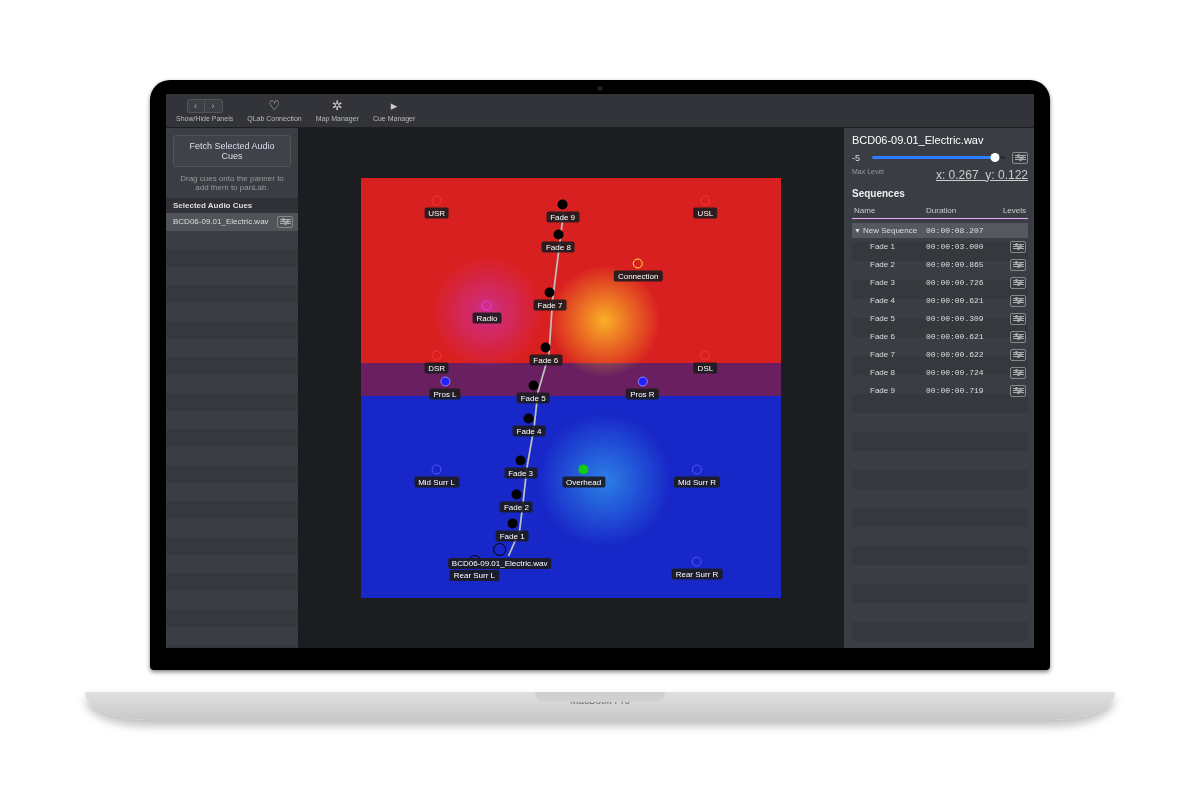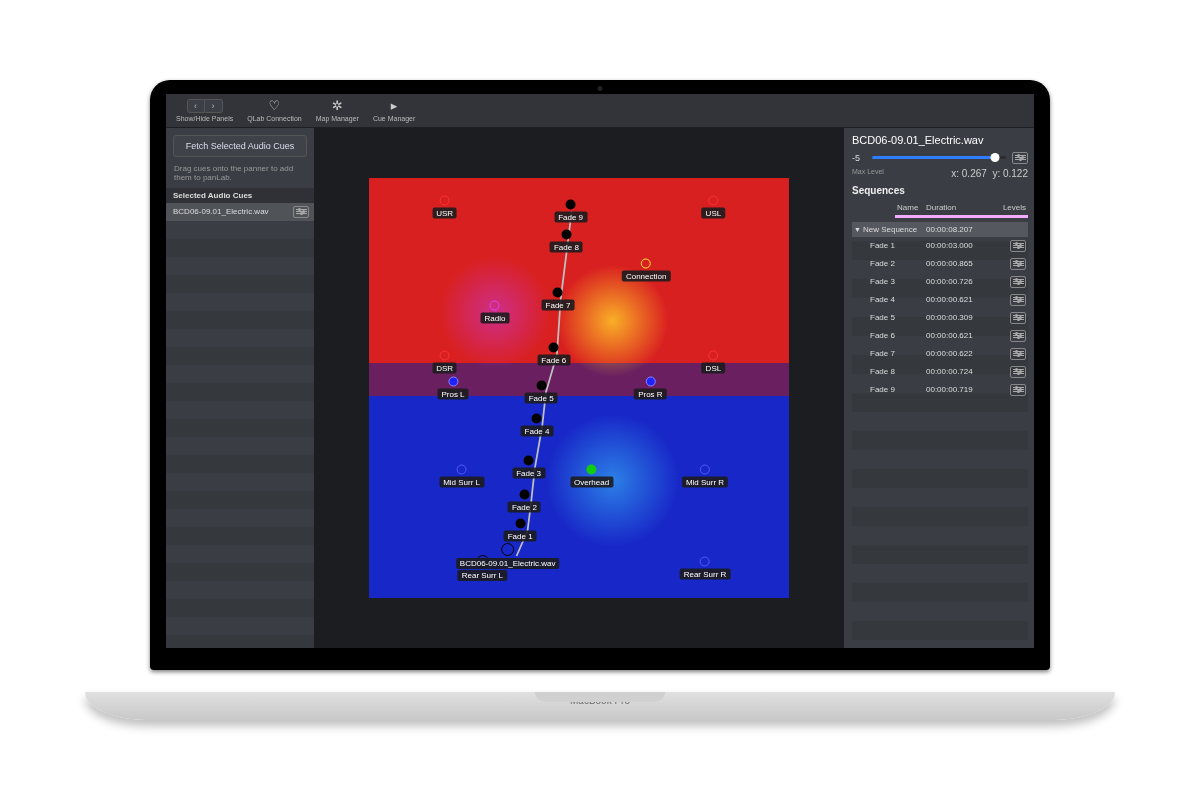--- a/index.html
+++ b/index.html
@@ -48,24 +48,24 @@
 .tool-icon { width:18px; height:14px; display:flex; align-items:center; justify-content:center;
   color:#ccc; font-size:13px; }
 .tool-label { font-size:7px; color:#bbb; }
 .chev-group { display:flex; }
 .chev-btn { width:18px; height:14px; border:1px solid #555; background:#3c3f45;
   display:flex; align-items:center; justify-content:center; color:#bbb; font-size:9px; }
 .chev-btn:first-child { border-radius:3px 0 0 3px; }
 .chev-btn:last-child { border-radius:0 3px 3px 0; border-left:none; }
 
 .main { flex:1; display:flex; min-height:0; }
-.sidebar-left { width:148px; background:#3a3d43; display:flex; flex-direction:column; }
+.sidebar-left { width:132px; background:#3a3d43; display:flex; flex-direction:column; }
 .fetch-btn { margin:7px; padding:5px 6px; background:#3f4248; border:1px solid #555;
   border-radius:3px; color:#dde; font-size:9px; text-align:center; cursor:pointer; }
-.helptext { font-size:8px; color:#999; padding:0 8px 6px; }
+.helptext { font-size:8px; color:#999; text-align:center; padding:0 8px 6px; }
 .section-head { font-size:8px; font-weight:600; color:#ddd; background:#2f3136;
   padding:3px 7px; }
 .cue-row { display:flex; align-items:center; justify-content:space-between;
   background:#505358; padding:3px 5px 3px 7px; font-size:8px; }
 .slider-icon { width:16px;height:12px;border:1px solid #888;border-radius:2px;
   display:flex;flex-direction:column;gap:1px;justify-content:center;align-items:center; }
 .slider-icon span{width:11px;height:1px;background:#aaa;position:relative;}
 .slider-icon span::after{content:"";position:absolute;width:3px;height:3px;border-radius:50%;
   background:#aaa;top:-1px;}
 .slider-icon span:nth-child(1)::after{left:2px}
@@ -98,36 +98,36 @@
 svg.pathline{position:absolute;top:0;left:0;width:100%;height:100%;pointer-events:none;}
 
 .sidebar-right { width:190px; background:#3a3d43; display:flex; flex-direction:column; padding:6px 6px 6px 8px; gap:4px; }
 .filename { font-size:11px; color:#fff; font-weight:500; }
 .level-row { display:flex; align-items:center; gap:6px; margin-top:2px; }
 .level-val { font-size:9px; color:#ddd; width:14px; }
 .slider { flex:1; height:3px; background:#2a2c30; border-radius:2px; position:relative; }
 .slider .track{position:absolute;height:3px;background:#2e7dff;border-radius:2px;}
 .slider .thumb{position:absolute;width:9px;height:9px;border-radius:50%;background:#fff;top:-3px;transform:translateX(-50%);}
 .sublabel { font-size:7px; color:#999; }
-.xy{ font-size:10px; color:#ccc; }
+.xy{ font-size:12px; color:#ccc;text-decoration:underline; }
 .seq-head { font-size:10px; font-weight:600; color:#eee; margin-top:2px; }
 .btn-row { display:flex; gap:3px; flex-wrap:wrap; }
 .sbtn { flex:0 0 auto; padding:3px 5px; background:#464a50; border:1px solid #555;
   border-radius:3px; font-size:8px; color:#ddd; cursor:pointer; }
 .sbtn.icon{width:20px; padding:3px 0; text-align:center;}
-.col-head { display:flex; font-size:8px; color:#ccc; padding:3px 2px; border-bottom:3px solid #f0abfc;margin-left:43px; }
+.col-head { display:flex; font-size:8px; color:#ccc; padding:3px 2px; border-bottom:1px solid #f0abfc; }
 .col-name{flex:1;} .col-dur{width:70px;} .col-lvl{width:30px;text-align:right;}
 .seq-list { flex:1; overflow-y:auto;
   background:repeating-linear-gradient(#3a3d43 0 19px,#35383d 19px 38px);
   min-height:0; }
 .seq-row { display:flex; align-items:center; padding:3px 2px; font-size:8px; color:#ddd; }
 .seq-row.parent{background:#55585e;}
 .seq-row .name{flex:1; display:flex; align-items:center; gap:2px;}
 .seq-row .name.child{padding-left:16px;}
-.seq-row .dur{width:70px;}
+.seq-row .dur{width:70px;font-family:Liberation Mono, monospace;}
 .seq-row .lvl{width:30px;display:flex;justify-content:flex-end;}
 .tri{font-size:7px;}
 .bottom-ctrl { display:flex; flex-wrap:wrap; gap:4px; align-items:center; justify-content:space-between; margin-top:4px; }
 .check { display:flex; align-items:center; gap:3px; font-size:8px; color:#ddd; }
 .check input{accent-color:#2e7dff; width:10px;height:10px;}
 .green-btn { background:#23452c; border:1px solid #1c8a3a; color:#5fe48a; }
 </style>
 </head>
 <body>
 
@@ -181,21 +181,21 @@
                 <polyline points="138.6,432 151.2,403.2 155.4,369.6 159.6,331.2 168,283.2 172.2,244.8 184.8,201.6 189,139.2 197.39999999999998,72 201.6,38.4" stroke="#c0c0c0" stroke-width="2" fill="none"></polyline>
               </svg>
           <div class="node" style="left: 18%; top: 7%;"><div class="dot red"></div><div class="nodelabel">USR</div></div>
               <div class="node" style="left: 82%; top: 7%;"><div class="dot red"></div><div class="nodelabel">USL</div></div>
               <div class="node" style="left: 66%; top: 22%;"><div class="dot yellow"></div><div class="nodelabel">Connection</div></div>
               <div class="node" style="left: 30%; top: 32%;"><div class="dot magenta"></div><div class="nodelabel">Radio</div></div>
               <div class="node" style="left: 18%; top: 44%;"><div class="dot red"></div><div class="nodelabel">DSR</div></div>
               <div class="node" style="left: 82%; top: 44%;"><div class="dot red"></div><div class="nodelabel">DSL</div></div>
               <div class="node" style="left: 20%; top: 50%;"><div class="dot blue"></div><div class="nodelabel">Pros L</div></div>
               <div class="node" style="left: 67%; top: 50%;"><div class="dot blue"></div><div class="nodelabel">Pros R</div></div>
-              <div class="node" style="left: 18%; top: 71%; margin-left: 17px;"><div class="dot bluering"></div><div class="nodelabel">Mid Surr L</div></div>
+              <div class="node" style="left: 18%; top: 71%;"><div class="dot bluering"></div><div class="nodelabel">Mid Surr L</div></div>
               <div class="node" style="left: 80%; top: 71%;"><div class="dot bluering"></div><div class="nodelabel">Mid Surr R</div></div>
               <div class="node" style="left: 53%; top: 71%;"><div class="dot green"></div><div class="nodelabel">Overhead</div></div>
               <div class="node" style="left: 27%; top: 93%;"><div class="dot blackring lg"></div><div class="nodelabel">Rear Surr L</div></div>
               <div class="node" style="left: 80%; top: 93%;"><div class="dot bluering"></div><div class="nodelabel">Rear Surr R</div></div>
               <div class="node" style="left: 33%; top: 90%;"><div class="dot blackring lg"></div><div class="nodelabel">BCD06-09.01_Electric.wav</div></div>
               <div class="node" style="left: 36%; top: 84%;"><div class="dot black"></div><div class="nodelabel">Fade 1</div></div>
               <div class="node" style="left: 37%; top: 77%;"><div class="dot black"></div><div class="nodelabel">Fade 2</div></div>
               <div class="node" style="left: 38%; top: 69%;"><div class="dot black"></div><div class="nodelabel">Fade 3</div></div>
               <div class="node" style="left: 40%; top: 59%;"><div class="dot black"></div><div class="nodelabel">Fade 4</div></div>
               <div class="node" style="left: 41%; top: 51%;"><div class="dot black"></div><div class="nodelabel">Fade 5</div></div>

